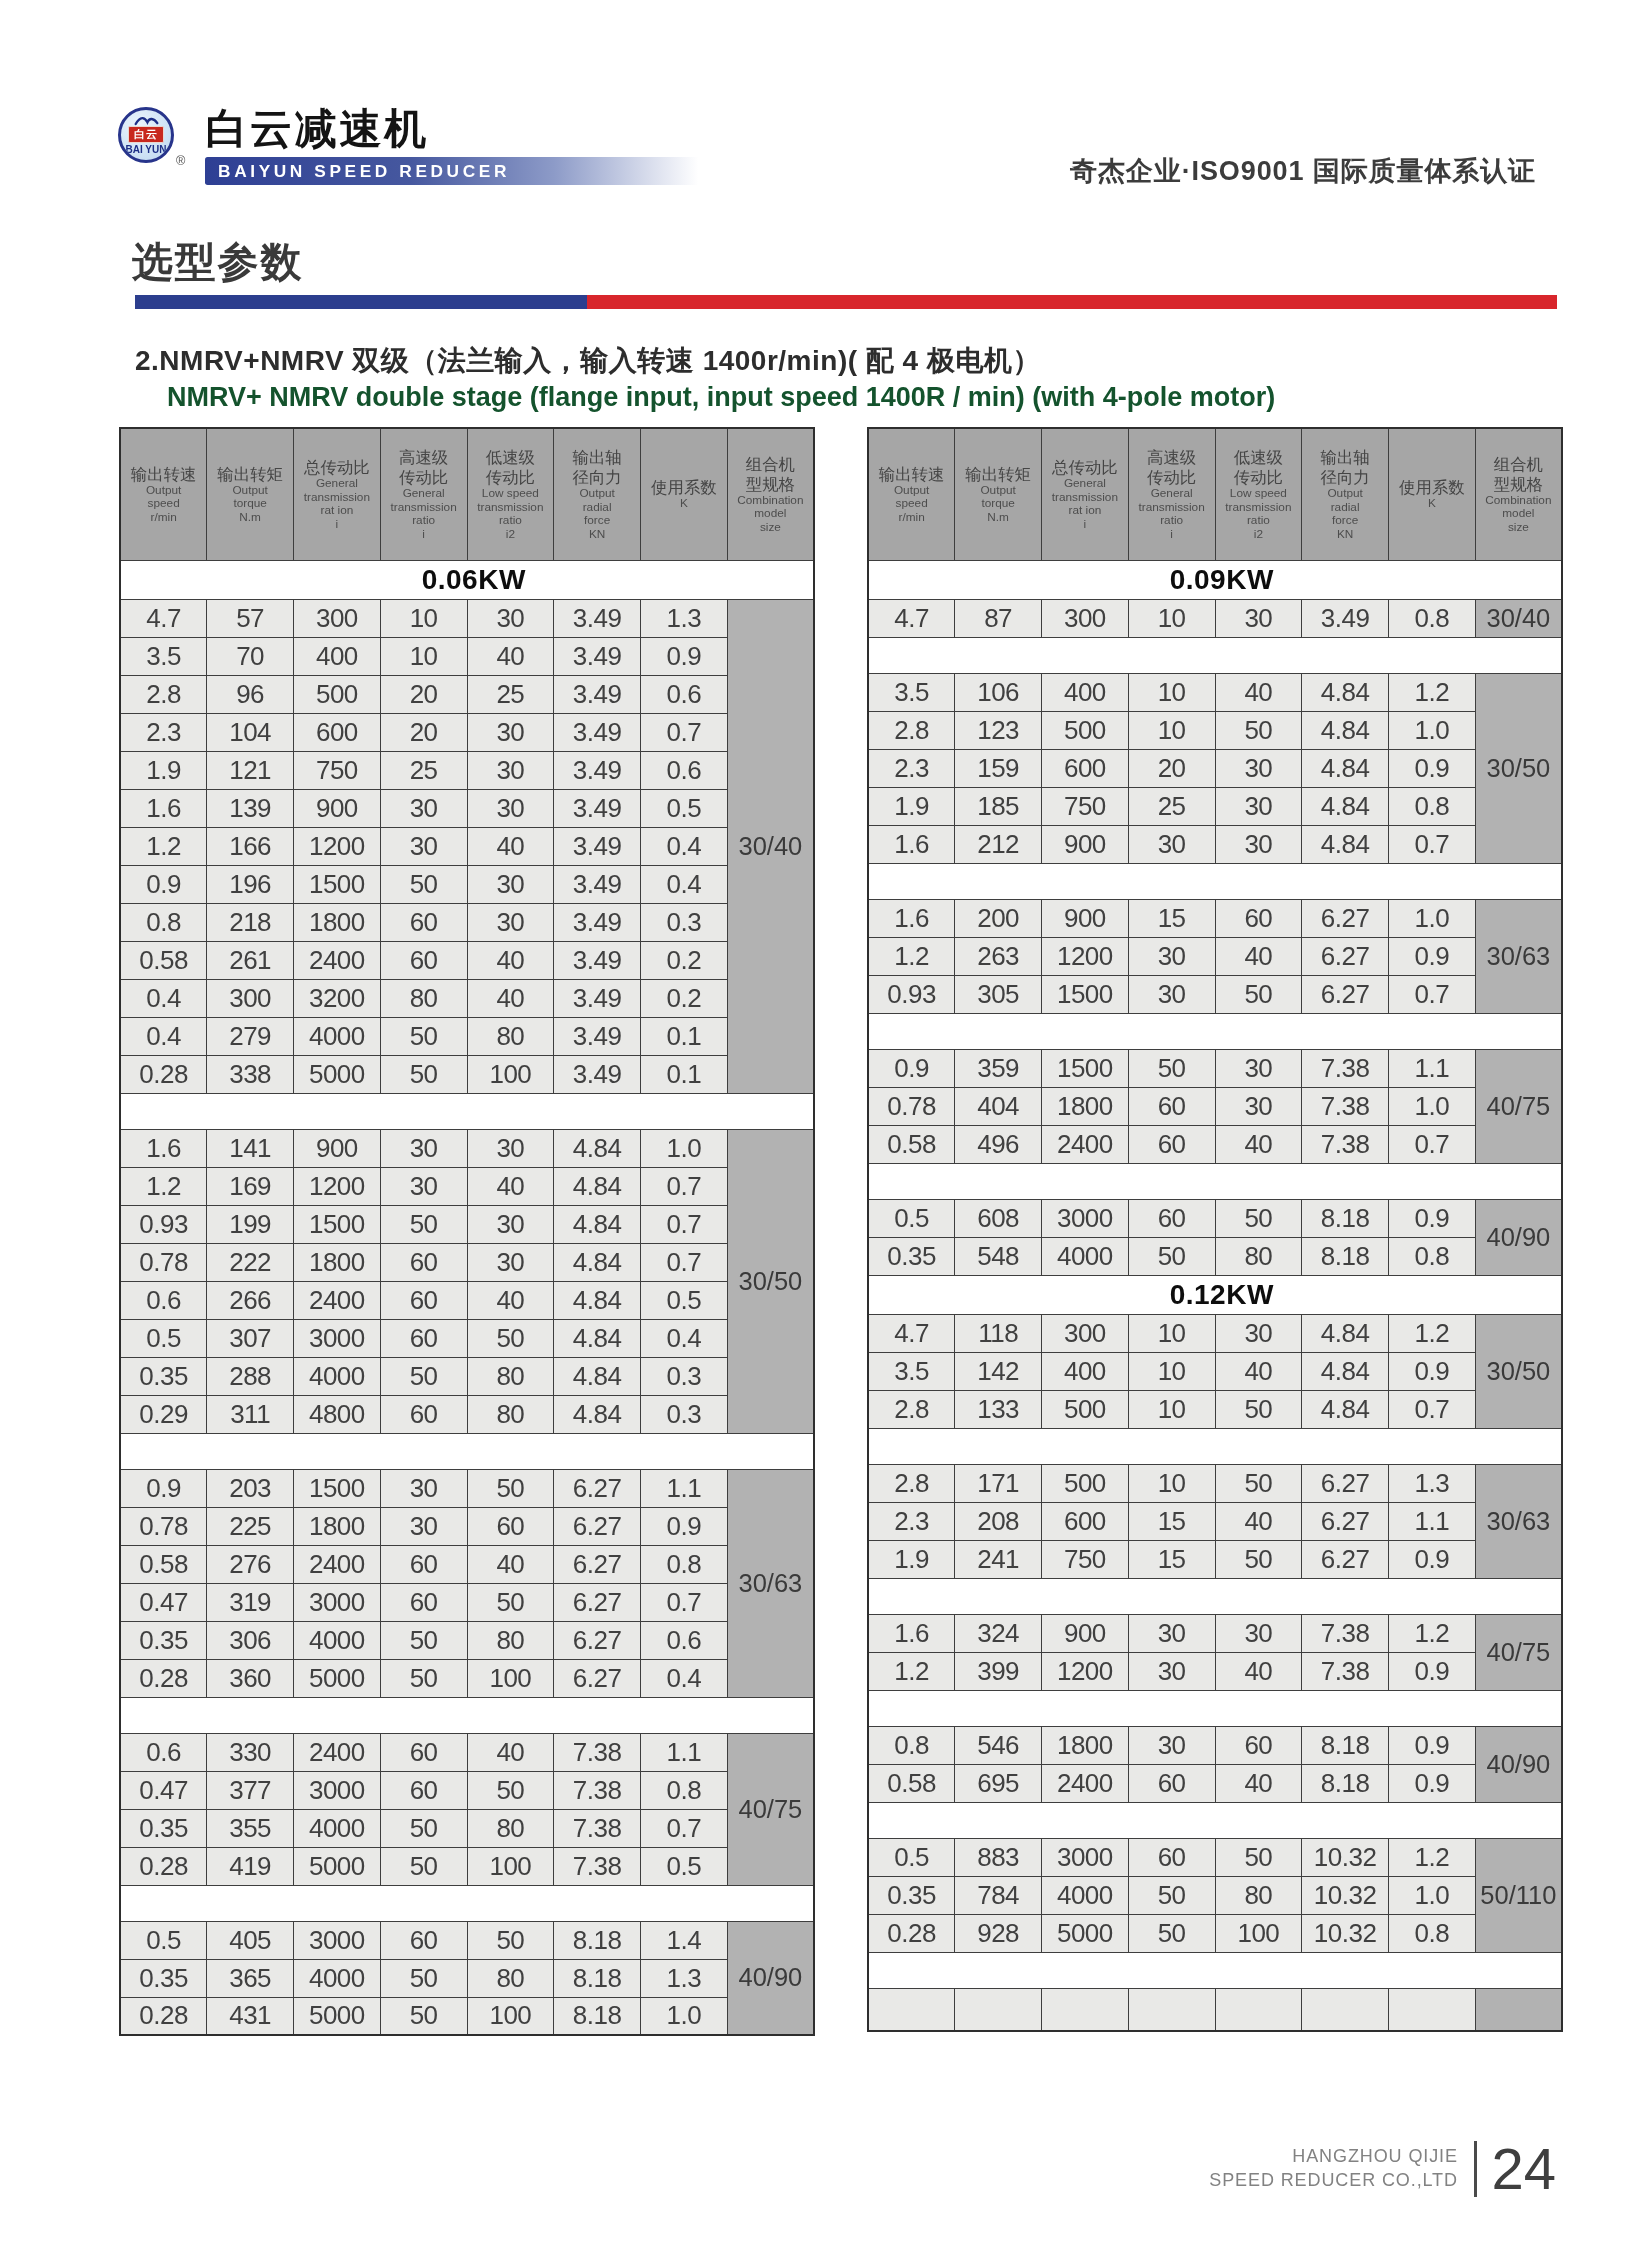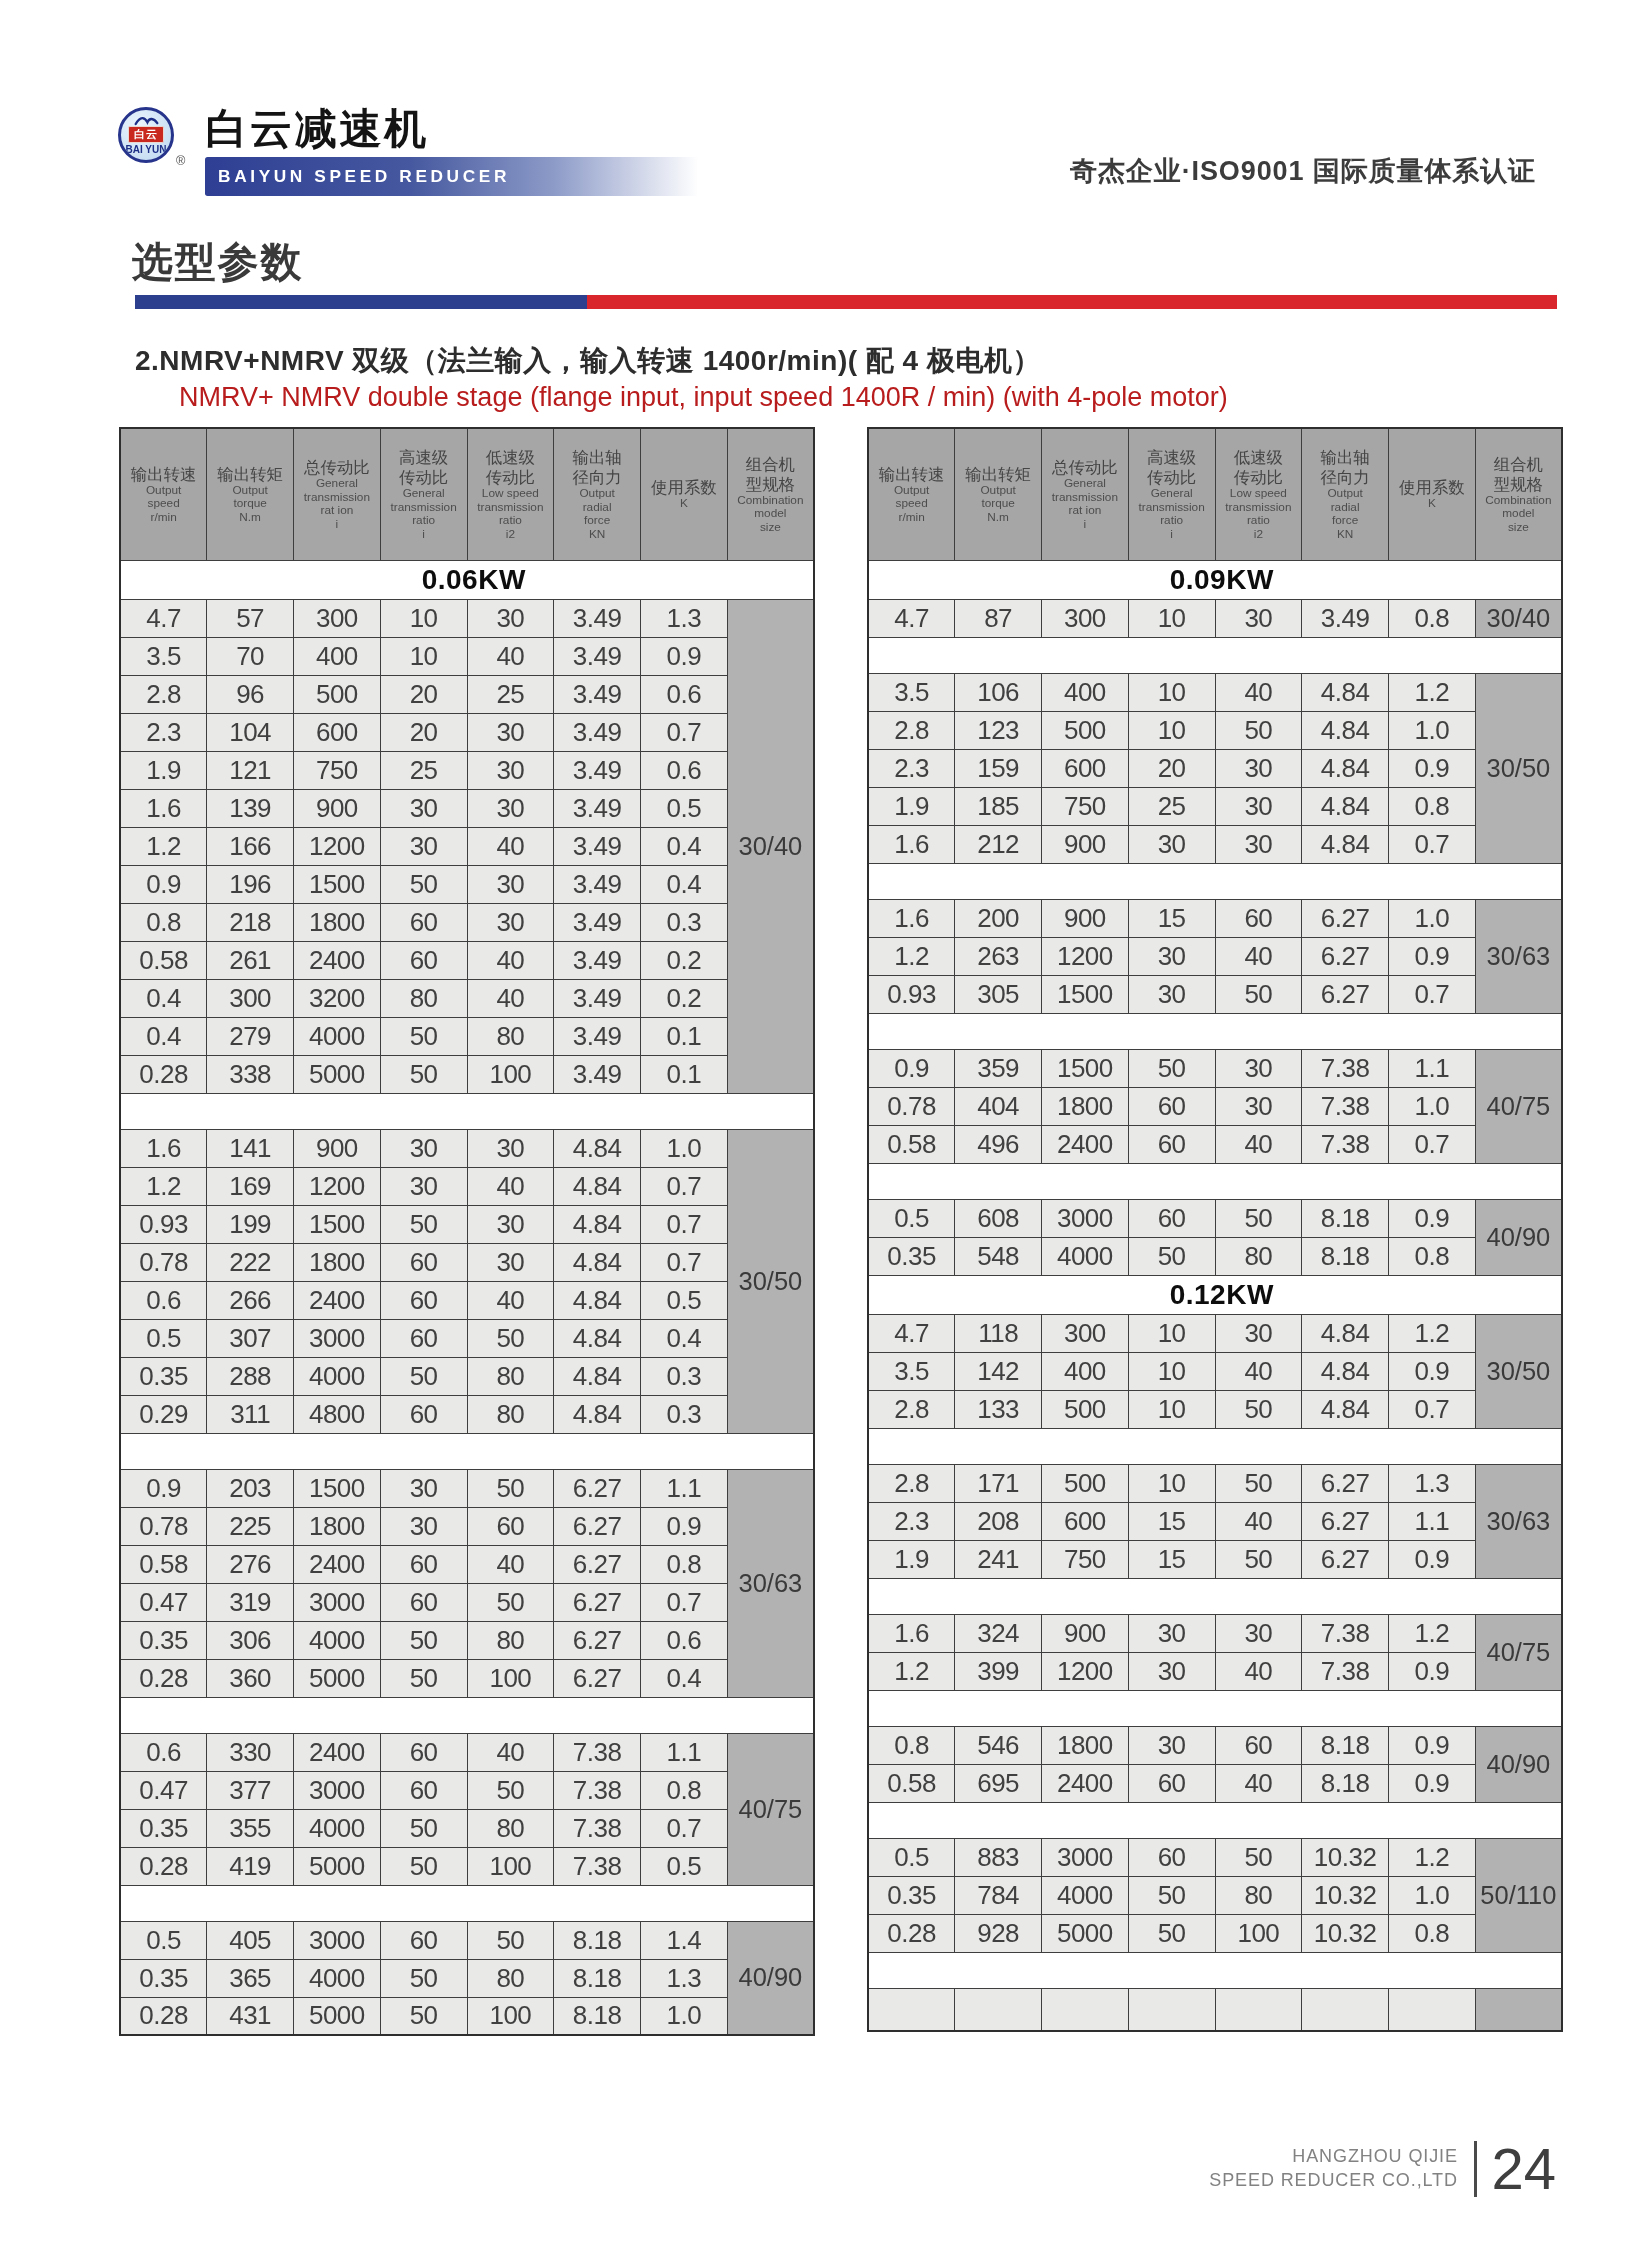--- a/index.html
+++ b/index.html
@@ -26,42 +26,42 @@
     line-height:12.7px;padding:0.9px 5.5px;border-radius:1.8px;letter-spacing:0.9px;border:0.9px solid #e8d7d0;
   }
   .logo-en{font-size:10px;font-weight:bold;color:#1d2f87;letter-spacing:0px;margin-top:0.9px;}
   .registered{position:absolute;left:58px;top:47px;font-size:12.7px;color:#555;}
   .brand-text{margin-left:16.4px;}
   .brand-name{
     font-size:42px;font-weight:900;color:#141414;letter-spacing:2.7px;line-height:44px;
     font-family:"Liberation Sans","DejaVu Sans",sans-serif;
   }
   .brand-bar{
-    margin-top:6.4px;width:514px;height:39px;border-radius:2.7px 0 0 2.7px;
+    margin-top:6.4px;width:514px;height:28px;border-radius:2.7px 0 0 2.7px;
     background:linear-gradient(90deg,#2e3f94 0%,#46589f 40%,#8d9bc8 68%,#ffffff 96%);
     display:flex;align-items:center;
   }
   .brand-bar span{
     color:#ffffff;font-size:17.3px;font-weight:bold;letter-spacing:3.6px;padding-left:12.7px;
     white-space:nowrap;
   }
   .cert{
     position:absolute;right:100px;top:153px;
     font-size:27px;font-weight:bold;color:#3c3c3c;letter-spacing:0.9px;white-space:nowrap;
   }
   
   .title-row{position:absolute;left:132px;top:235px;display:flex;align-items:flex-end;}
   .title-cn{font-size:41px;font-weight:bold;color:#3a3a3a;letter-spacing:1.8px;}
   .title-en{font-size:38px;font-weight:bold;color:#3a3a3a;margin-left:40px;letter-spacing:0px;}
   .title-bar{position:absolute;left:135px;top:295px;width:1422px;height:13.6px;display:flex;}
   .title-bar .seg-blue{width:452px;height:100%;background:var(--bar-blue,#2c3e8e);}
   .title-bar .seg-red{flex:1;height:100%;background:var(--bar-red,#d8262c);}
   
   .subtitle1{position:absolute;left:135px;top:342px;font-size:28px;font-weight:600;color:#2d2d2d;letter-spacing:0.5px;}
-  .subtitle2{position:absolute;left:167px;top:382px;font-size:27px;font-weight:400;color:#b91c1c;margin-left:12px;}
+  .subtitle2{position:absolute;left:167px;top:382px;font-size:27px;font-weight:700;color:#14532d;}
   
   .ptable{
     border-collapse:collapse;table-layout:fixed;
     position:absolute;top:427px;
     font-family:"Liberation Sans","DejaVu Sans",sans-serif;
   }
   .ptable.left{left:119px;width:696px;}
   .ptable.right{left:867px;width:696px;}
   .ptable,.ptable th,.ptable td{border:1.8px solid #3e3e3e;}
   .ptable{border:2.7px solid #2e2e2e;}

